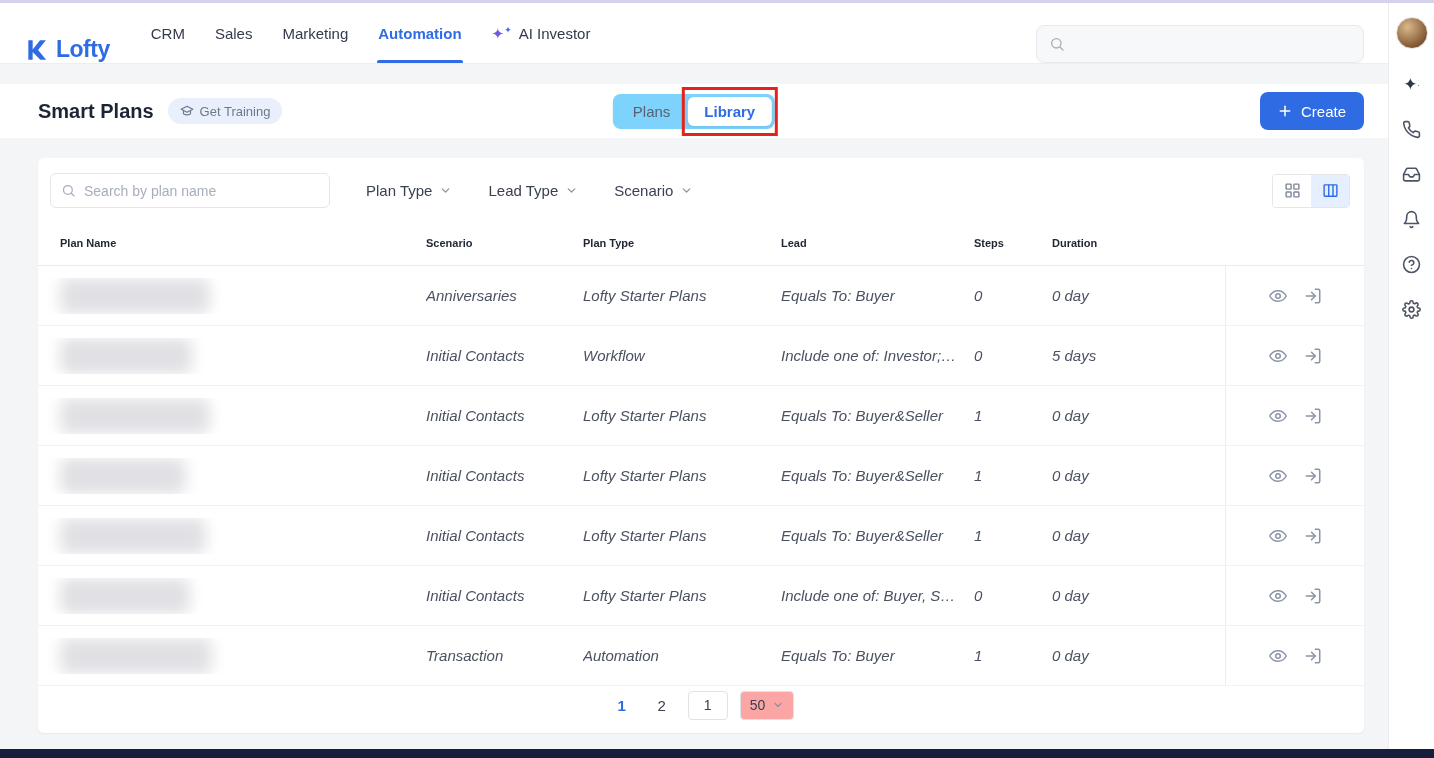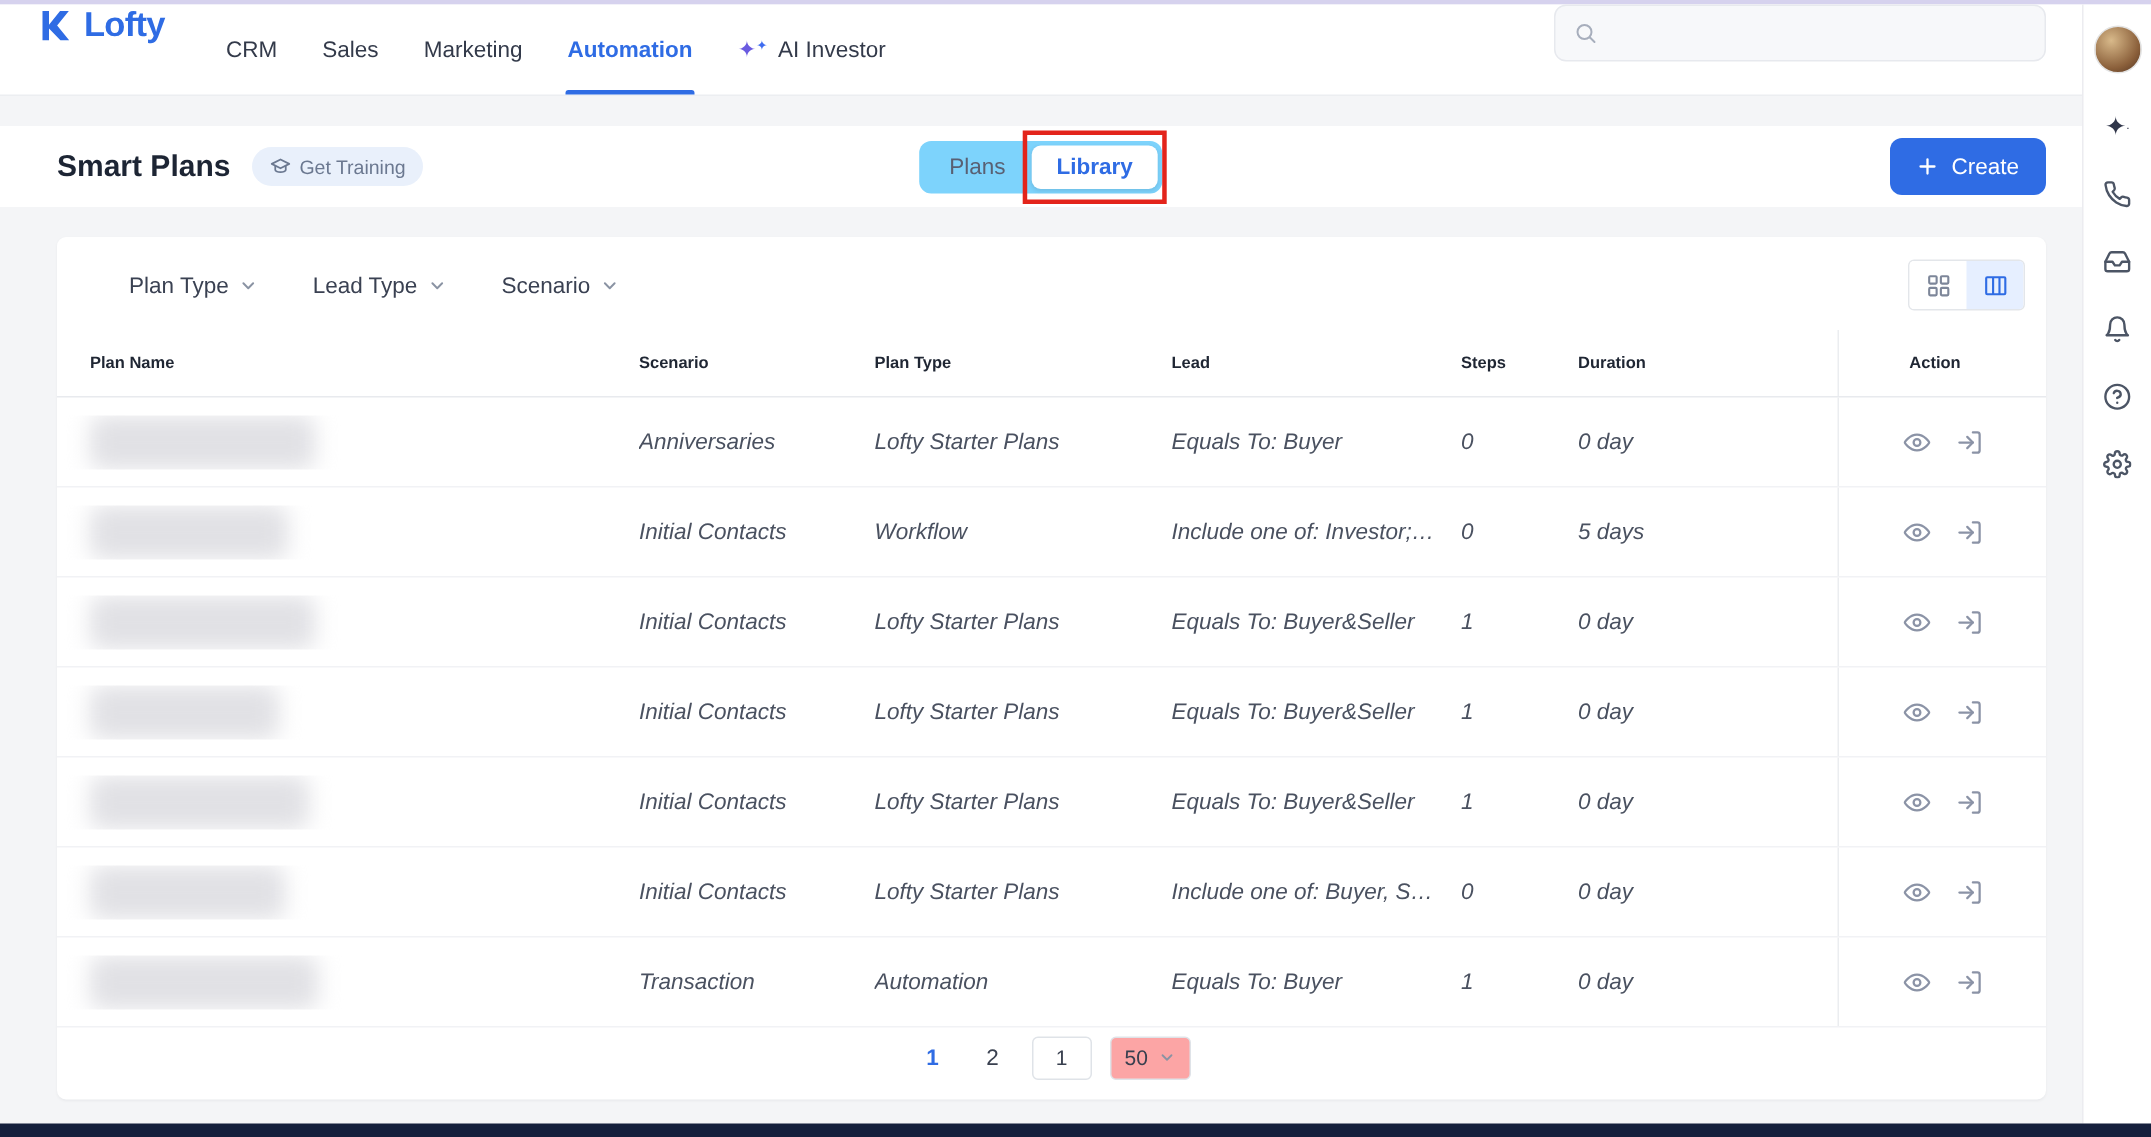--- a/index.html
+++ b/index.html
@@ -6,21 +6,21 @@
   html,body { width:1434px; height:758px; overflow:hidden; }
   body { font-family:"Liberation Sans", sans-serif; background:#f4f5f7; color:#333a4a; }
 
   .top-strip { height:3px; background:#d6d2ee; }
   .bottom-bar { position:absolute; left:0; bottom:0; width:1434px; height:9px; background:#151f3c; }
 
   .layout { display:flex; height:746px; }
   .main { flex:1; min-width:0; display:flex; flex-direction:column; }
 
   
-  .topbar { height:61px; background:#fff; border-bottom:1px solid #eceef1; display:flex; align-items:flex-start; padding:0 24px; }
+  .topbar { height:61px; background:#fff; border-bottom:1px solid #eceef1; display:flex; align-items:flex-end; padding:0 24px; }
   .logo { display:flex; align-items:center; gap:6px; margin-right:26px; cursor:pointer; }
   .logo-mark { width:26px; height:26px; }
   .logo-text { color:#2f6ce4; font-weight:bold; font-size:23px; letter-spacing:-0.5px; }
   .nav { display:flex; align-items:stretch; height:100%; }
   .nav-item { padding:0 15px; font-size:15px; color:#333a4a; display:flex; align-items:center; position:relative; cursor:pointer; white-space:nowrap; }
   .nav-item.active { color:#2f6ce4; font-weight:600; }
   .nav-item.active::after { content:""; position:absolute; bottom:0; left:14px; right:14px; height:3px; background:#2f6ce4; border-radius:2px 2px 0 0; }
   .ai-item { display:flex; align-items:center; gap:7px; }
   .sparkle { color:#6a5be0; font-size:15px; line-height:1; }
   .sparkle .mini { font-size:9px; vertical-align:top; color:#3f6cf0; }
@@ -148,20 +148,27 @@
               <line x1="12" y1="4" x2="12" y2="20"></line>
               <line x1="4" y1="12" x2="20" y2="12"></line>
             </svg>
           <span>Create</span>
         </button>
       </div>
 
       <div class="table-card">
 
         <div class="filter-row">
+          <div class="plan-search">
+            <svg width="15" height="15" viewBox="0 0 24 24" fill="none" stroke="currentColor" stroke-width="2" stroke-linecap="round">
+                <circle cx="11" cy="11" r="7"></circle>
+                <line x1="16.5" y1="16.5" x2="21" y2="21"></line>
+              </svg>
+            <input type="text" placeholder="Search by plan name" style="">
+          </div>
           <div class="dropdown">
             <span>Plan Type</span>
             <svg viewBox="0 0 24 24" fill="none" stroke="currentColor" stroke-width="2.4" stroke-linecap="round" stroke-linejoin="round">
                 <polyline points="6 9 12 15 18 9"></polyline>
               </svg>
           </div>
           <div class="dropdown">
             <span>Lead Type</span>
             <svg viewBox="0 0 24 24" fill="none" stroke="currentColor" stroke-width="2.4" stroke-linecap="round" stroke-linejoin="round">
                 <polyline points="6 9 12 15 18 9"></polyline>
@@ -192,21 +199,20 @@
           </div>
         </div>
 
         <div class="tgrid thead">
           <div class="th c-plan">Plan Name</div>
           <div class="th">Scenario</div>
           <div class="th">Plan Type</div>
           <div class="th">Lead</div>
           <div class="th">Steps</div>
           <div class="th">Duration</div>
-          <div class="th c-action">Action</div>
         </div>
 
         <div class="tbody">
   <div class="tgrid trow">
     <div class="cell c-plan-body">
       <div class="blur-blob"></div>
     </div>
     <div class="cell">Anniversaries</div>
     <div class="cell">Lofty Starter Plans</div>
     <div class="cell">Equals To: Buyer</div>

